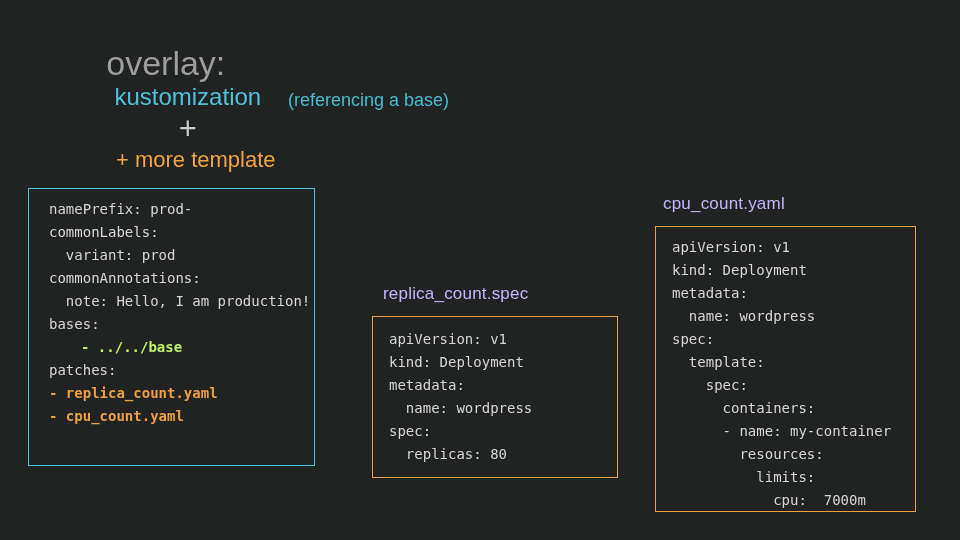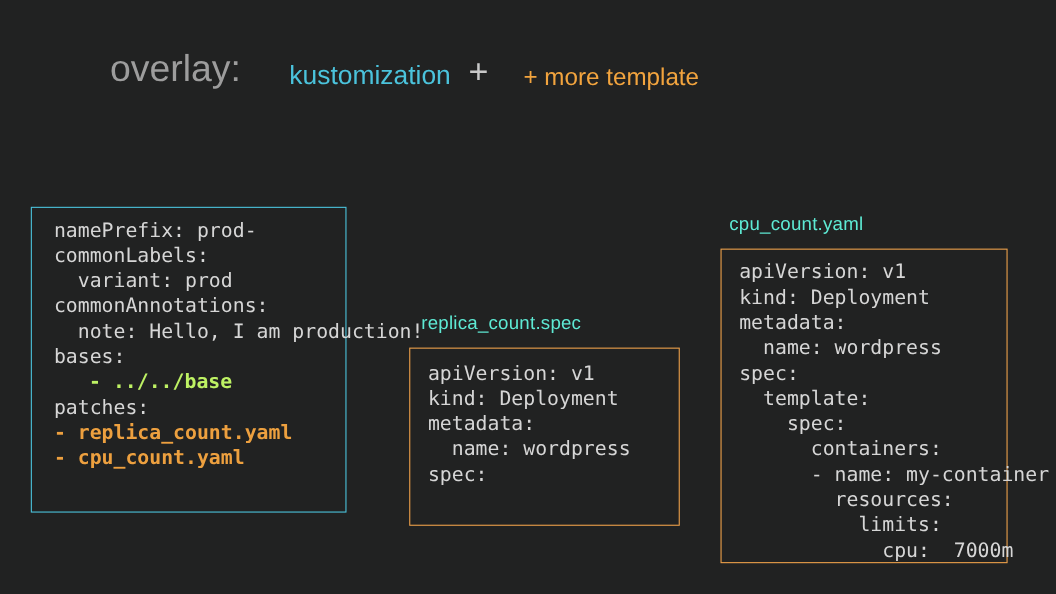--- a/index.html
+++ b/index.html
@@ -10,48 +10,49 @@
     height: 540px;
     background: #212222;
     overflow: hidden;
     font-family: "Liberation Sans", sans-serif;
   }
   .title-row {
     position: absolute;
     left: 100px;
     top: 44px;
     display: flex;
-    align-items: flex-end;
+    align-items: center;
     white-space: pre;
+    flex-direction: column;
   }
   .t-overlay { font-size: 34px; color: #9d9d9d; margin-right: 44px; }
   .t-kustomization { font-size: 24px; color: #4bc3dc; }
   .t-plus { font-size: 31px; color: #c9c9c9; margin: 0 16px; }
   .t-patches { font-size: 34px; color: #f2a43e; }
   .t-more { font-size: 22px; color: #f2a43e; margin-left: 16px; }
   .subtitle {
     position: absolute;
     left: 288px;
     top: 90px;
     font-size: 18px;
     color: #45bcd2;
   }
   .file-label {
     position: absolute;
     font-size: 17px;
     letter-spacing: 0.2px;
   }
   .file-label.cyan { color: #4bc3dc; }
-  .file-label.orange { color: #5eead4; }
+  .file-label.orange { color: #c4b5fd; }
   .code-box {
     position: absolute;
     border: 1.5px solid;
     padding: 9px 0 0 20px;
     font-family: "DejaVu Sans Mono", "Liberation Mono", monospace;
-    font-size: 18px;
+    font-size: 14px;
     color: #d6d6d6;
     white-space: pre;
     line-height: 23px;
     background: transparent;
   }
   .code-box.cyan-border { border-color: #4bc3dc; }
   .code-box.orange-border { border-color: #eda04a; padding-left: 16px; }
   #box-kustomization { left: 28px;  top: 188px; width: 287px; height: 278px; }
   #label-kustomization { left: 33px;  top: 154px; }
   #box-replica { left: 372px; top: 316px; width: 246px; height: 162px; padding-top: 11px; }
@@ -67,22 +68,23 @@
 
 <div class="slide">
 
   <div class="title-row">
     <span class="t-overlay">overlay:</span>
     <span class="t-kustomization">kustomization</span>
     <span class="t-plus">+</span>
     <span class="t-more">+ more template</span>
   </div>
 
+  <div class="subtitle">(referencing a base)</div>
 
   <div class="code-box cyan-border" id="box-kustomization"><div class="ln">namePrefix: prod-</div><div class="ln">commonLabels:</div><div class="ln">  variant: prod</div><div class="ln">commonAnnotations:</div><div class="ln">  note: Hello, I am production!</div><div class="ln">bases:</div><div class="ln cyan">- ../../base</div><div class="ln">patches:</div><div class="ln orange">- replica_count.yaml</div><div class="ln orange">- cpu_count.yaml</div></div>
 
   <div class="file-label orange" id="label-replica">replica_count.spec</div>
-  <div class="code-box orange-border" id="box-replica"><div class="ln">apiVersion: v1</div><div class="ln">kind: Deployment</div><div class="ln">metadata:</div><div class="ln">  name: wordpress</div><div class="ln">spec:</div></div>
+  <div class="code-box orange-border" id="box-replica"><div class="ln">apiVersion: v1</div><div class="ln">kind: Deployment</div><div class="ln">metadata:</div><div class="ln">  name: wordpress</div><div class="ln">spec:</div><div class="ln">  replicas: 80</div></div>
 
   <div class="file-label orange" id="label-cpu">cpu_count.yaml</div>
   <div class="code-box orange-border" id="box-cpu"><div class="ln">apiVersion: v1</div><div class="ln">kind: Deployment</div><div class="ln">metadata:</div><div class="ln">  name: wordpress</div><div class="ln">spec:</div><div class="ln">  template:</div><div class="ln">    spec:</div><div class="ln">      containers:</div><div class="ln">      - name: my-container</div><div class="ln">        resources:</div><div class="ln">          limits:</div><div class="ln">            cpu:  7000m</div></div>
 
 </div>
 
 </body></html>

